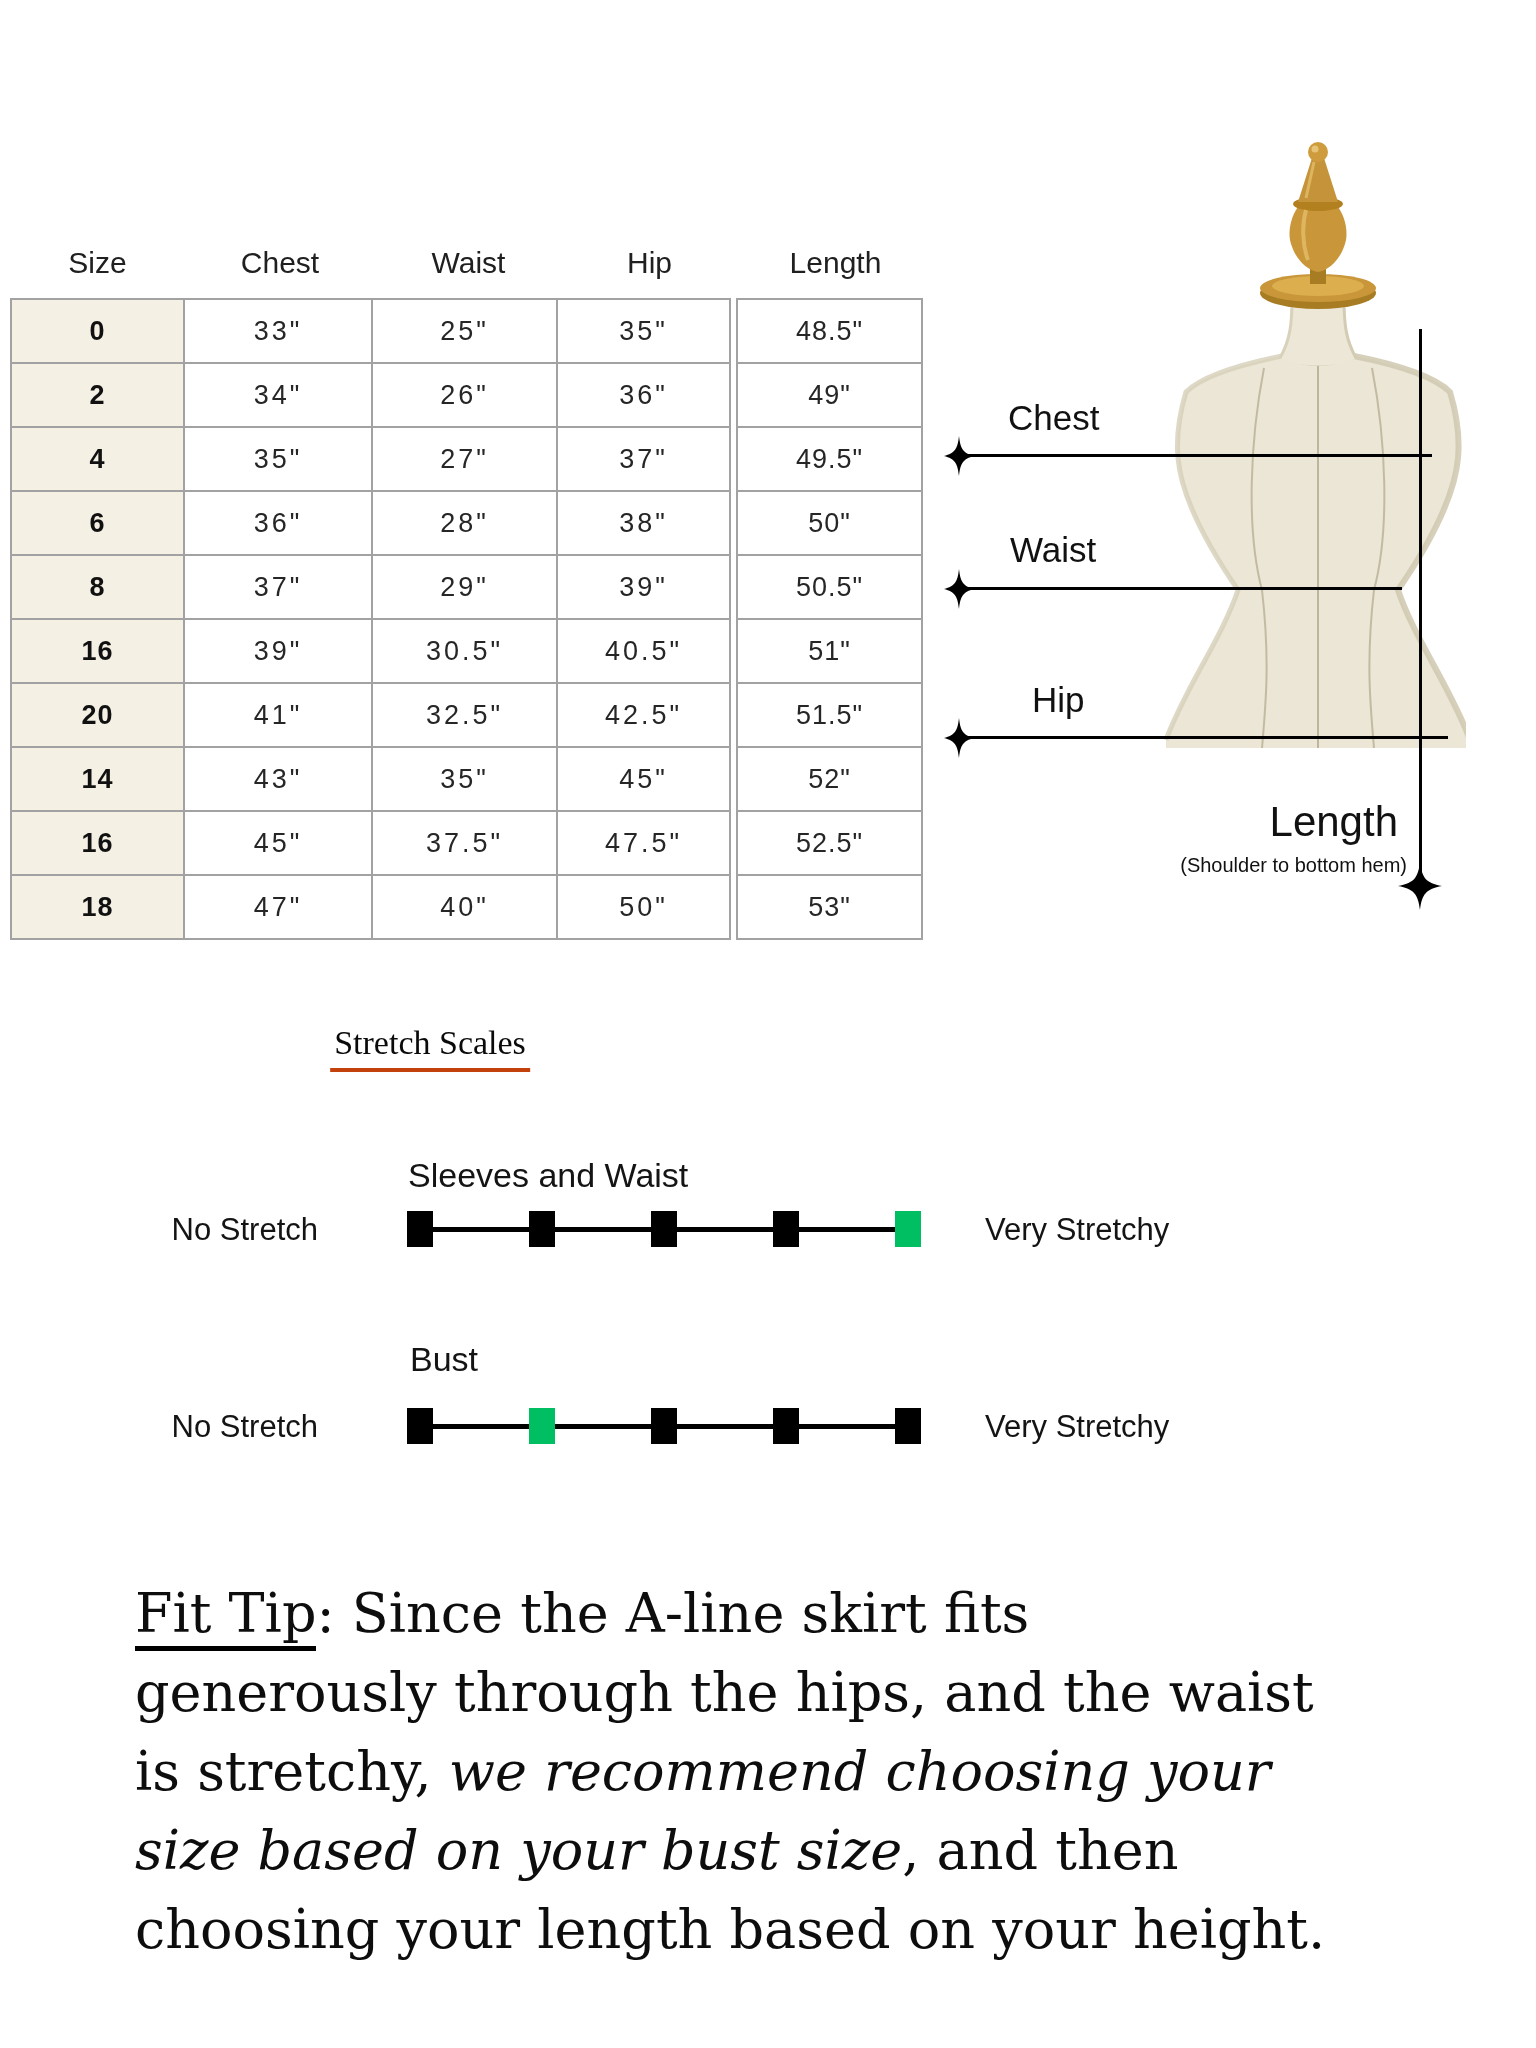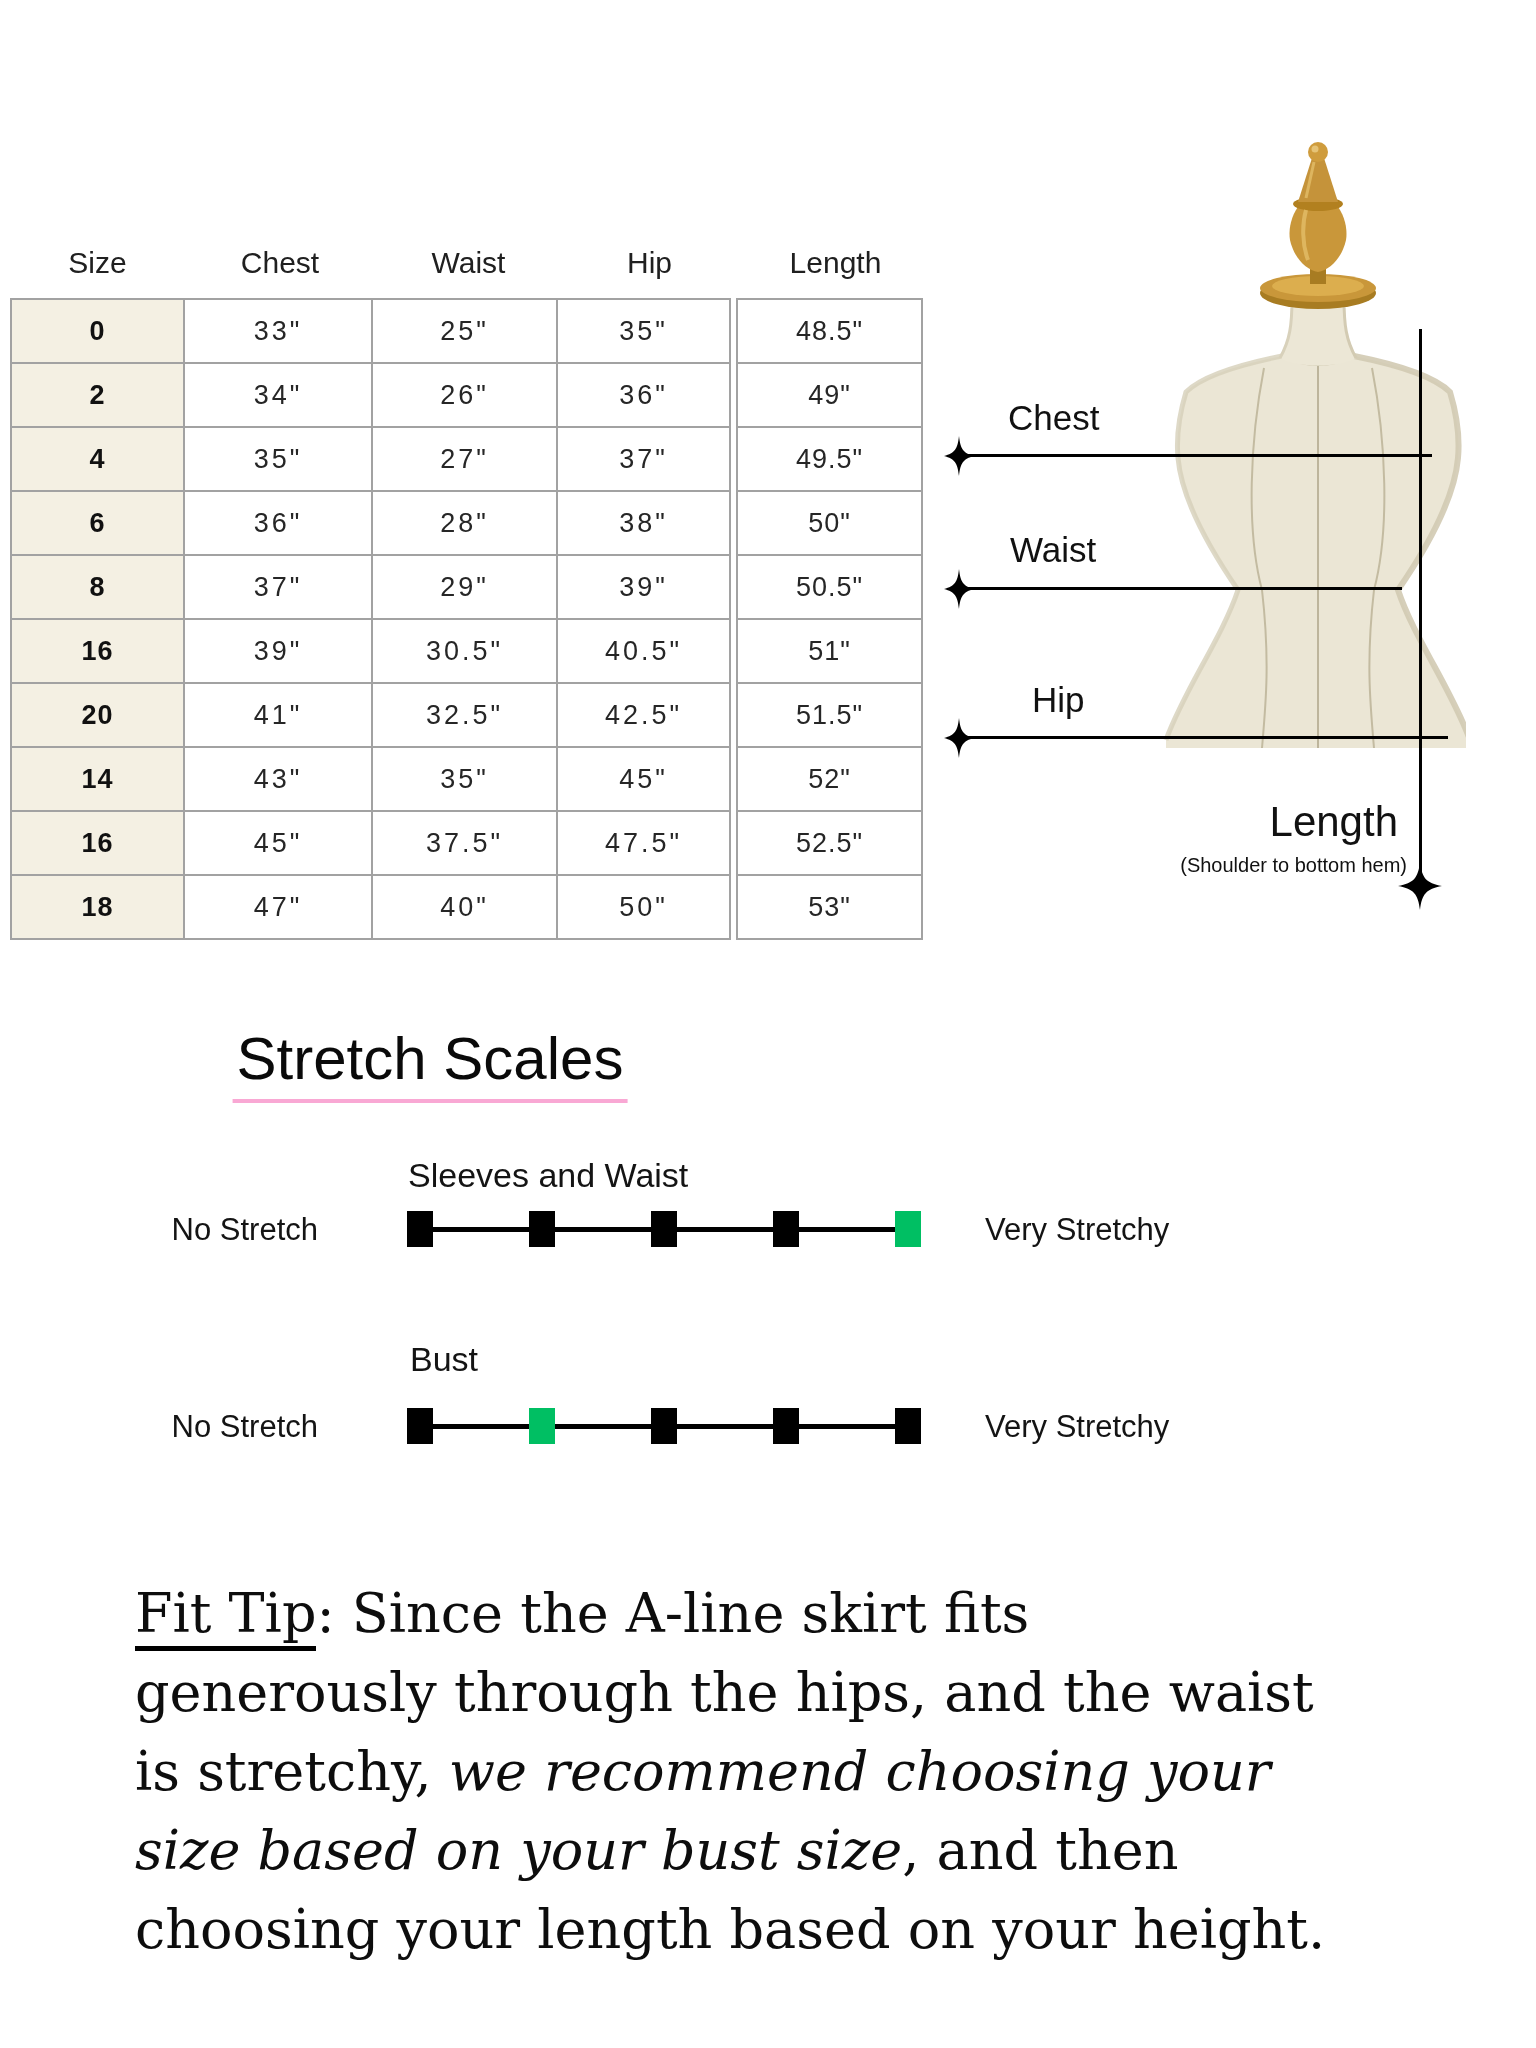--- a/index.html
+++ b/index.html
@@ -46,22 +46,22 @@
     position:absolute;z-index:6;font-size:42px;color:#111;white-space:nowrap;
     text-align:right;transform:translateX(-100%);
   }
   .length-sublabel{
     position:absolute;z-index:6;font-size:20px;color:#111;white-space:nowrap;
     transform:translateX(-100%);
   }
   
   .stretch-heading{
     position:absolute;left:430px;top:1024px;transform:translateX(-50%);
-    font-family:Liberation Sans, sans-serif;font-size:60px;color:#0a0a0a;
-    border-bottom:4px solid #f9a8d4;padding:0 4px 6px 4px;white-space:nowrap;
+    font-family:Liberation Serif, serif;font-size:34px;color:#0a0a0a;
+    border-bottom:4px solid #c2410c;padding:0 4px 6px 4px;white-space:nowrap;
   }
   .scale-label{
     position:absolute;font-size:34px;color:#141414;white-space:nowrap;z-index:4;
   }
   .scale-line{position:absolute;height:5px;background:#000;z-index:3;}
   .scale-square{position:absolute;width:26px;height:36px;z-index:4;}
   .scale-side-label{
     position:absolute;font-size:31px;color:#141414;white-space:nowrap;z-index:4;
   }
   .scale-side-label.left{text-align:right;transform:translateX(-100%);}

